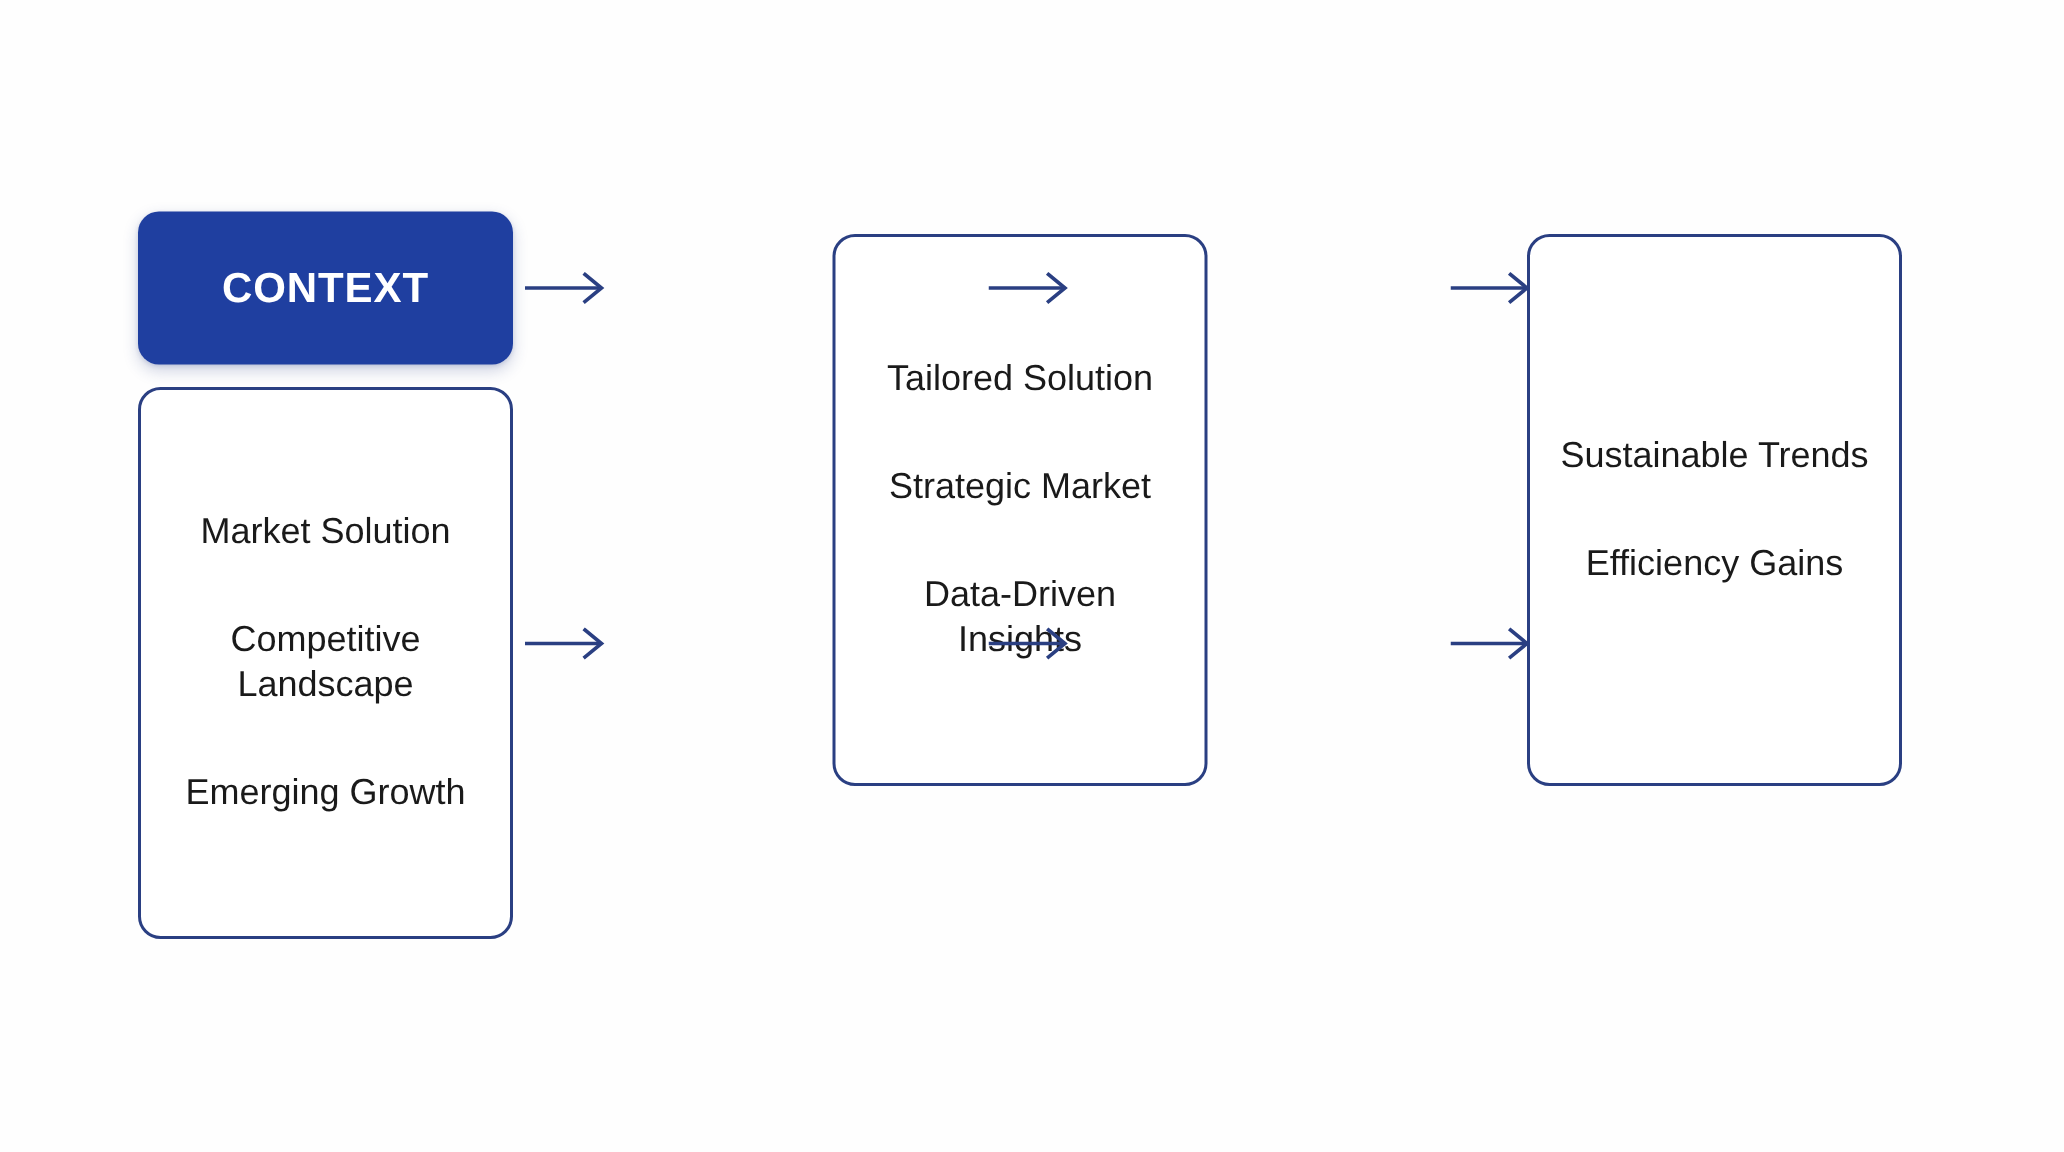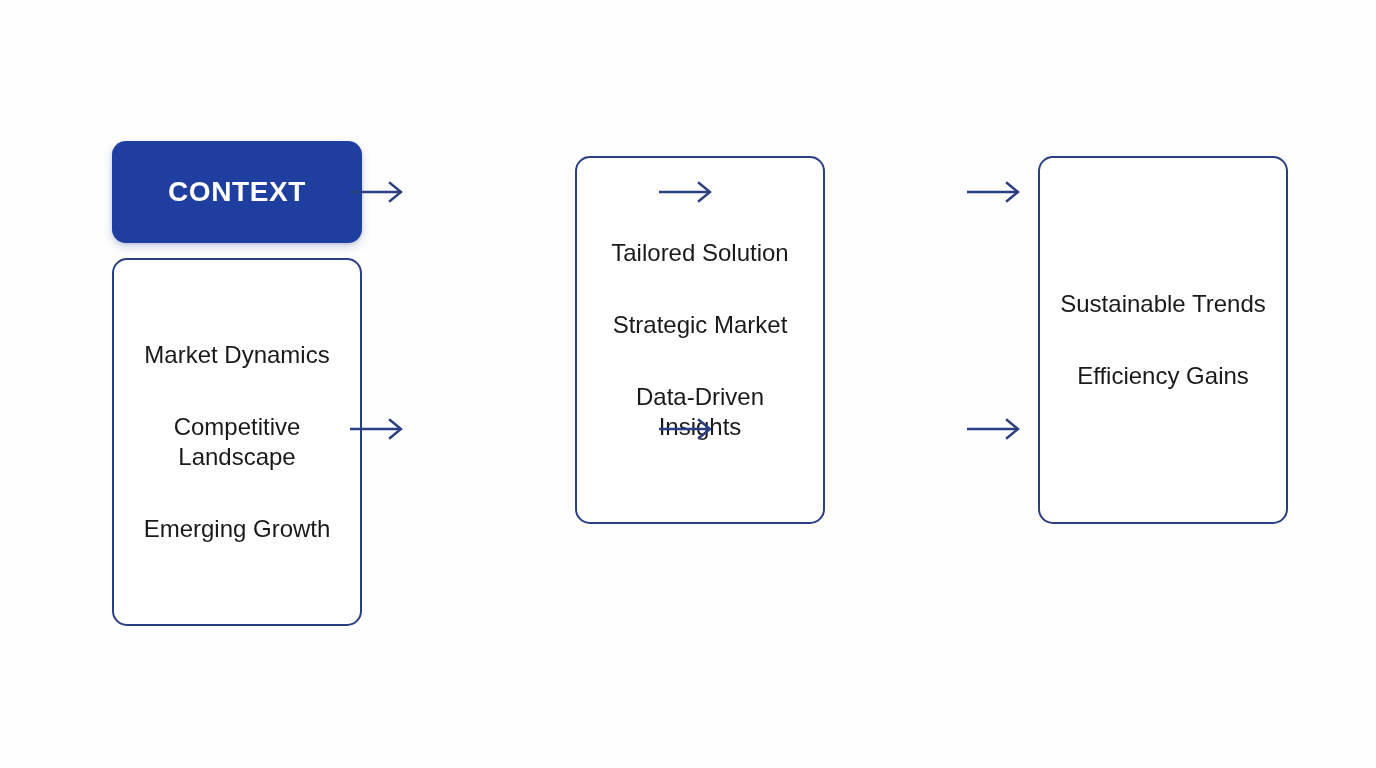--- a/index.html
+++ b/index.html
@@ -20,21 +20,21 @@
   .canvas {
     position: relative;
     width: 1376px;
     height: 768px;
     background: #fefefe;
   }
 
   
   .flow {
     position: absolute;
-    left: 112px;
+    left: 92px;
     top: 141px;
     width: 1176px;
     height: 485px;
     display: flex;
     flex-direction: row;
     align-items: flex-start;
     justify-content: space-between;
   }
 
   .column {
@@ -133,21 +133,21 @@
 <div class="canvas">
 
   <div class="flow">
 
     <div class="column">
       <div class="stage-header">
         <span class="stage-header-label">CONTEXT</span>
       </div>
       <div class="stage-card">
         <div class="stage-items">
-          <div class="stage-item">Market Dynamics</div>
+          <div class="stage-item">Market Solution</div>
           <div class="stage-item">Competitive Landscape</div>
           <div class="stage-item">Emerging Growth</div>
         </div>
       </div>
     </div>
 
 
     <div class="column">
       <div class="stage-card">
         <div class="stage-items">

